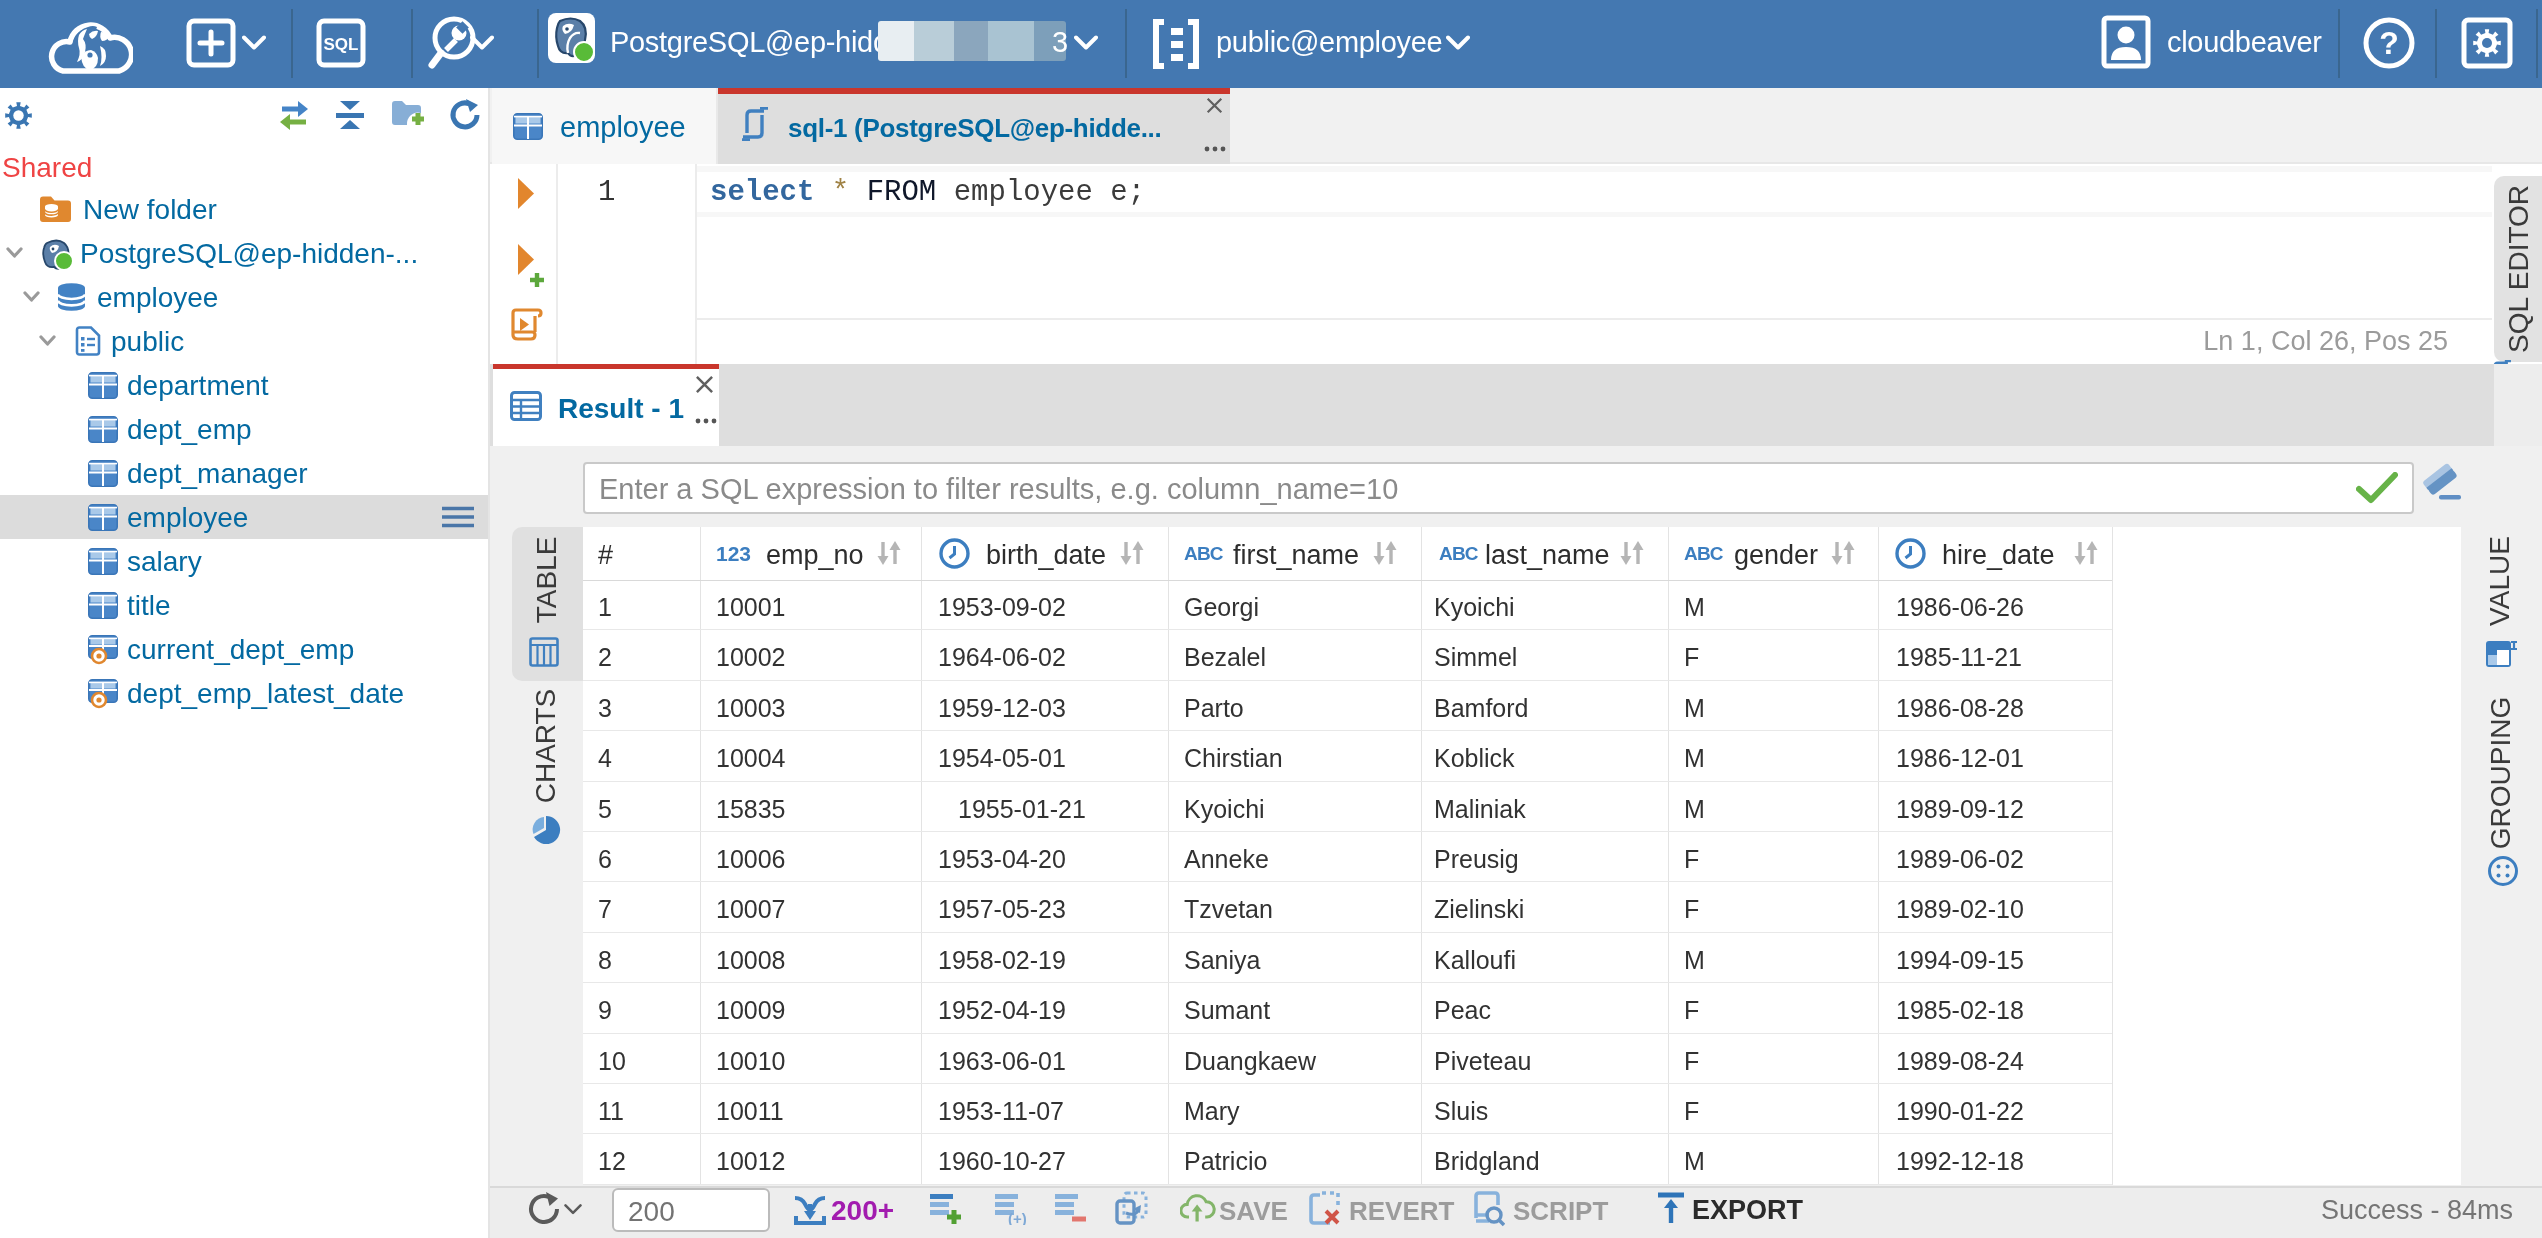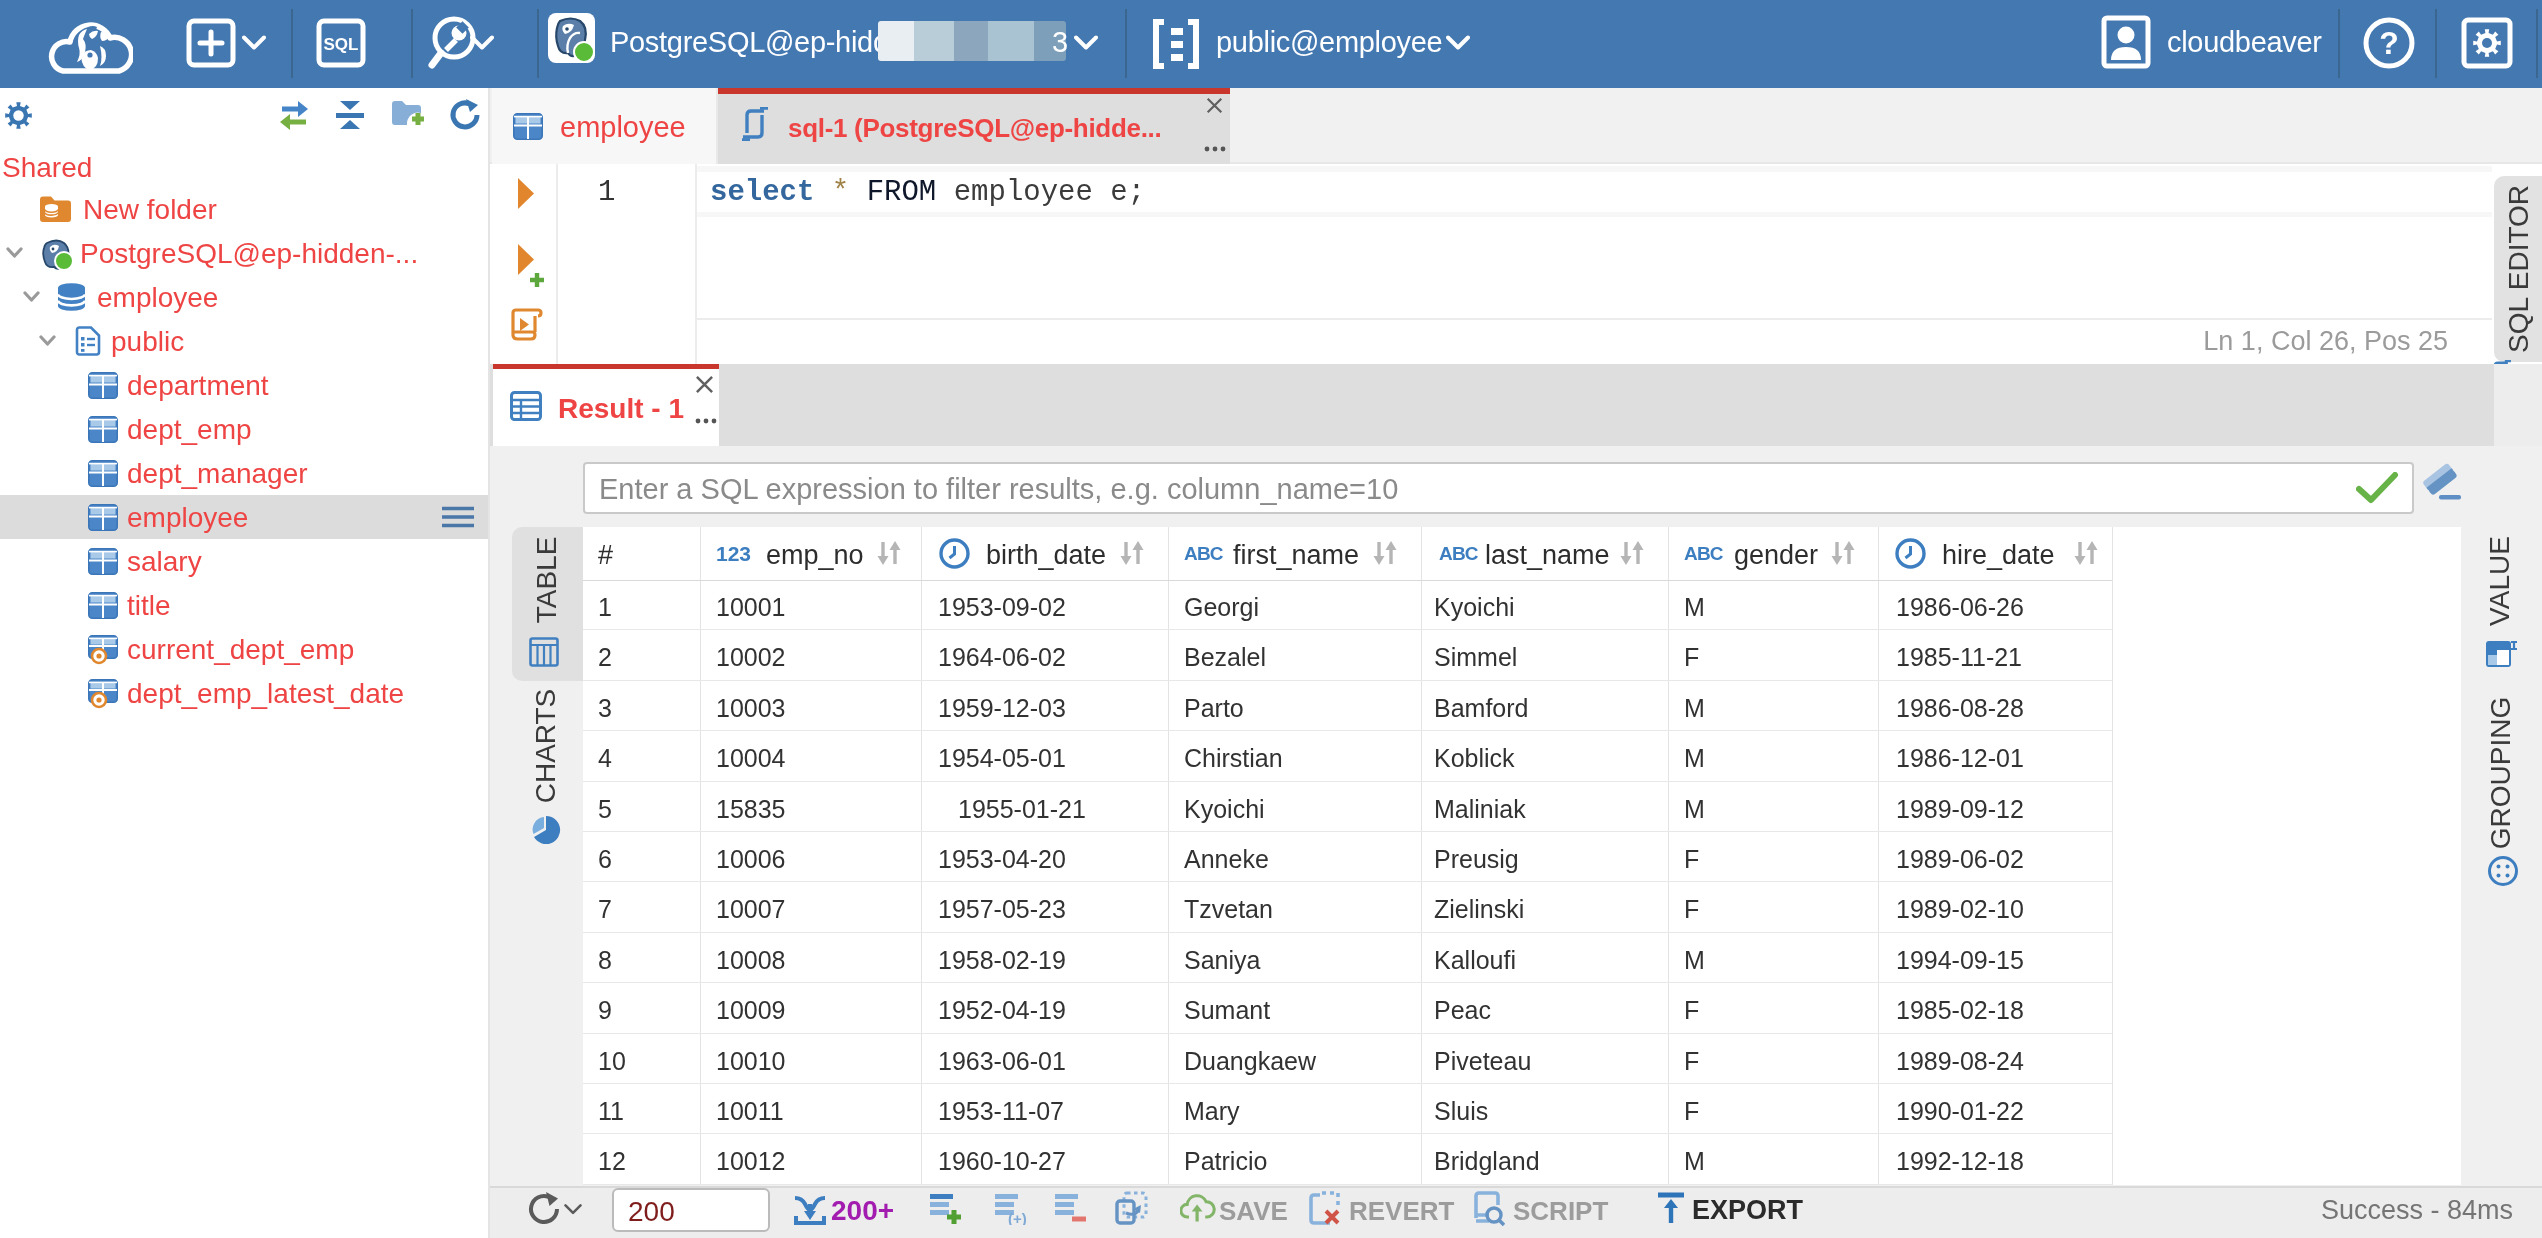--- a/index.html
+++ b/index.html
@@ -1,19 +1,19 @@
 <!DOCTYPE html>
 <html><head><meta charset="utf-8"><style>
 *{margin:0;padding:0;box-sizing:border-box}
 html,body{width:2542px;height:1238px;overflow:hidden;background:#fff;font-family:"Liberation Sans",sans-serif}
 .a{position:absolute}
 svg{display:block}
 .tsep{position:absolute;top:9px;width:2px;height:69px;background:#3a668f}
 .ttext{position:absolute;color:#fff;font-size:29px;letter-spacing:-0.3px;white-space:nowrap}
-.lbl{position:absolute;font-size:28px;color:#ef4444;white-space:nowrap}
+.lbl{position:absolute;font-size:28px;color:#0369a1;white-space:nowrap}
 .vt{position:absolute;white-space:nowrap;font-size:28px;color:#3a3a3a;transform:translate(-50%,-50%) rotate(-90deg)}
 .hcell{position:absolute;font-size:27px;color:#2d2d2d;white-space:nowrap}
 .cell{position:absolute;font-size:25px;color:#323232;white-space:nowrap}
 .mono{font-family:"Liberation Mono",monospace}
 .vline{position:absolute;width:1px;background:#e3e3e3}
 .ftxt{position:absolute;font-size:26px;white-space:nowrap}
 </style></head><body>
 <div class="a" style="left:0;top:0;width:2542px;height:88px;background:#4478b1"></div>
 <svg class="a" style="left:33px;top:8px" width="100" height="70" viewBox="0 0 100 70">
 <path d="M30 63 a14.5 14.5 0 1 1 7 -29 a21 21 0 0 1 40 -4 a13 13 0 1 1 9 33 z" stroke="#fff" stroke-width="5.5" fill="none" stroke-linejoin="round"></path>
@@ -514,21 +514,21 @@
 </svg>
 <div class="a" style="left:490px;top:1186px;width:2052px;height:52px;background:#ededed;border-top:2px solid #d9d9d9"></div>
 <svg class="a" style="left:526px;top:1191px" width="36" height="36" viewBox="0 0 36 36">
 <path d="M31 18 A13 13 0 1 1 22.5 5.8" fill="none" stroke="#5a5a5a" stroke-width="4"></path>
 <path d="M20 1 L32 7.5 L23.5 15 Z" fill="#5a5a5a"></path>
 </svg>
 <svg class="a" style="left:564px;top:1202px" width="18" height="15" viewBox="0 0 24 15">
     <path d="M2 2 L12 12 L22 2" fill="none" stroke="#5a5a5a" stroke-width="3.4" stroke-linecap="round" stroke-linejoin="round"></path>
   </svg>
 <div class="a" style="left:612px;top:1188px;width:158px;height:44px;background:#fff;border:2px solid #bbb;border-radius:6px"></div>
-<div class="ftxt" style="left:628px;top:1196px;color:#7f1d1d;font-size:28px">200</div>
+<div class="ftxt" style="left:628px;top:1196px;color:#737373;font-size:28px">200</div>
 <svg class="a" style="left:793px;top:1192px" width="34" height="34" viewBox="0 0 34 34">
 <path d="M2 6 Q9 6 12 12 Q15 18 17 18 Q19 18 22 12 Q25 6 32 6" fill="none" stroke="#3c7ec0" stroke-width="4"></path>
 <path d="M17 12 V22" stroke="#3c7ec0" stroke-width="4"></path>
 <path d="M17 28 L11 19 H23 Z" fill="#3c7ec0"></path>
 <path d="M3 24 V31 H31 V24" fill="none" stroke="#3c7ec0" stroke-width="4"></path>
 </svg>
 <div class="ftxt" style="left:831px;top:1195px;color:#a21caf;font-weight:bold;font-size:28px">200+</div>
 <svg class="a" style="left:929px;top:1193px" width="34" height="32" viewBox="0 0 34 32">
 <path d="M1 3.5 H24" stroke="#3c7ec0" stroke-width="5"></path>
 <path d="M1 11.5 H20 M1 19.5 H20" stroke="#88b2dc" stroke-width="5"></path>

